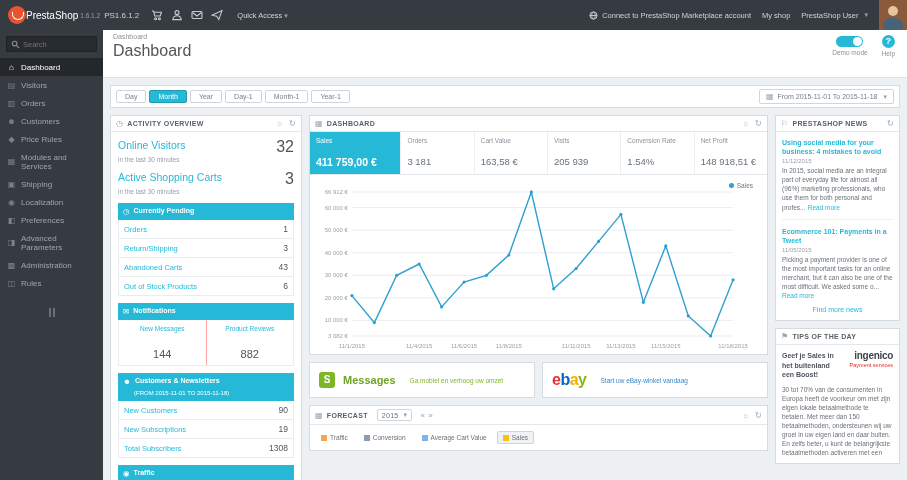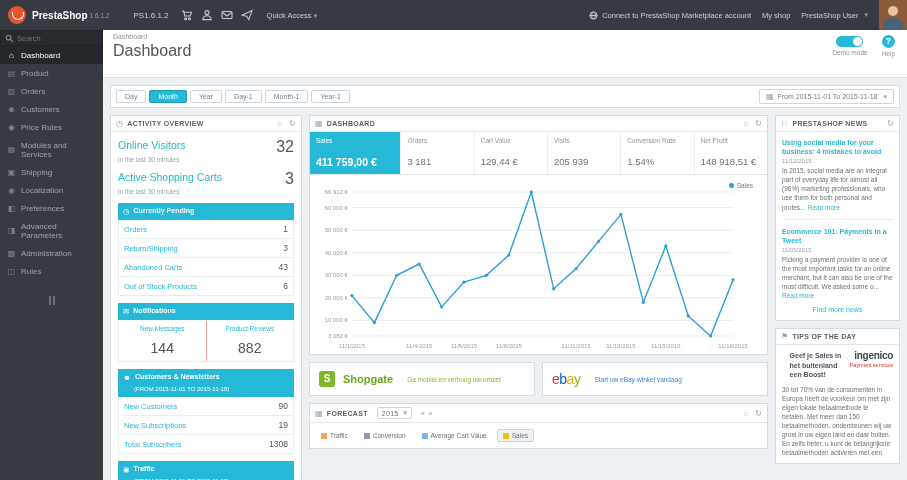--- a/index.html
+++ b/index.html
@@ -3,38 +3,38 @@
 <meta charset="utf-8">
 <style>
 *{margin:0;padding:0;box-sizing:border-box}
 html,body{width:907px;height:480px;overflow:hidden}
 body{font-family:"Liberation Sans","DejaVu Sans",sans-serif;background:#eef1f4;color:#555;font-size:8px}
 a{text-decoration:none;cursor:pointer}
 
 .topbar{height:30px;background:#363a41;display:flex;align-items:center;color:#fff;padding-left:8px;position:relative}
 .logo{width:18px;height:18px;border-radius:50%;background:#e8542f;position:relative;flex:none}
 .logo::after{content:"";position:absolute;left:4px;top:6px;width:10px;height:7px;border:1.5px solid #fff;border-top:none;border-radius:0 0 9px 9px}
-.brand{font-size:10px;font-weight:bold;margin-left:6px}
+.brand{font-size:10px;font-weight:normal;}
 .brand-ver{font-size:6.5px;color:#9aa0a6;margin-left:2px}
-.shopname{font-size:8px;color:#d0d3d7;margin-left:24px}
+.shopname{font-size:8px;color:#d0d3d7;margin-left:4px}
 .tb-icons{display:flex;gap:8px;margin-left:12px;align-items:center}
 .tb-ico{width:12px;height:12px;display:inline-flex;align-items:center;justify-content:center;cursor:pointer}
 .tb-ico svg{stroke:#c8ccd1;fill:none;stroke-width:1.1}
 .quick{font-size:7.5px;color:#d0d3d7;margin-left:14px;cursor:pointer}
 .tb-right{margin-left:auto;display:flex;align-items:center;gap:11px;height:30px}
 .tb-link{font-size:7.5px;color:#cfd3d8;display:flex;align-items:center;gap:4px;cursor:pointer}
 .caret{font-size:7px;color:#9aa0a6;margin-left:2px}
 .avatar{width:28px;height:30px;background:#8a5a3b;position:relative;overflow:hidden;flex:none;cursor:pointer}
 .avatar::before{content:"";position:absolute;left:9px;top:6px;width:10px;height:10px;border-radius:50%;background:#e8c49a}
 .avatar::after{content:"";position:absolute;left:4px;top:18px;width:20px;height:14px;border-radius:8px 8px 0 0;background:#46637a}
 
 .app{display:flex;height:450px}
 
 .sidebar{width:103px;flex:none;background:#363a41;display:flex;flex-direction:column}
-.search-box{height:16px;background:#272a2f;border:1px solid #1f2226;display:flex;align-items:center;gap:3px;padding:0 4px}
+.search-box{margin:6px;height:16px;background:#272a2f;border:1px solid #1f2226;display:flex;align-items:center;gap:3px;padding:0 4px}
 .search-box svg{stroke:#8b9197;fill:none;stroke-width:1.2;flex:none}
 .search-box input{background:transparent;border:none;outline:none;color:#aeb4ba;font-size:7.5px;width:70px;font-family:inherit}
 .nav-item{display:flex;align-items:center;gap:5px;padding:4.5px 7px;color:#9fa6ad;font-size:8px;cursor:pointer}
 .nav-item .ico{width:9px;font-size:8px;color:#7b828a;text-align:center;flex:none}
 .nav-item.active{background:#24272c;color:#fff}
 .nav-item.active .ico{color:#fff}
 .collapse-btn{margin:16px auto 0;display:flex;gap:2px;cursor:pointer}
 .collapse-btn i{width:2px;height:9px;background:#6a7077;display:block}
 
 .main{flex:1;min-width:0;display:flex;flex-direction:column;background:#eef1f4}
@@ -72,42 +72,42 @@
 .sec-bar{background:#25b9d7;color:#fff;font-size:7px;font-weight:bold;padding:4px 5px;display:flex;gap:4px;align-items:center;margin-top:7px;flex-wrap:wrap;line-height:1.2}
 .sec-bar .bar-ico{font-weight:normal;font-size:7.5px}
 .sec-bar .sub{font-weight:normal;font-size:6px;width:100%;padding-left:11px}
 .li-row{display:flex;justify-content:space-between;align-items:center;padding:4px 5px;border:1px solid #e8edf0;border-top:none;font-size:7.5px}
 .li-row a{color:#25b9d7}
 .li-val{color:#4e555c;font-size:8.5px}
 .notif-grid{display:flex;border:1px solid #e8edf0;border-top:none}
 .notif-cell{flex:1;text-align:center;padding:5px 2px;cursor:pointer}
 .notif-cell+.notif-cell{border-left:1px solid #fca5a5}
 .notif-label{color:#25b9d7;font-size:6.5px}
-.notif-value{color:#4e555c;font-size:14px;margin-top:8px}
+.notif-value{color:#4e555c;font-size:11px;margin-top:16px}
 
 .col-mid{flex:1;min-width:0}
 .kpi-row{display:flex;border-bottom:1px solid #e3e8ec}
 .kpi{flex:1;min-width:0;padding:5px 6px 6px;border-right:1px solid #eceff2;cursor:pointer}
 .kpi:last-child{border-right:none}
 .kpi-label{font-size:6.5px;color:#8d949b;white-space:nowrap}
 .kpi-value{font-size:9.5px;color:#6a7178;margin-top:12px;white-space:nowrap}
 .kpi.active{background:#25b9d7;flex:1.3}
 .kpi.active .kpi-label,.kpi.active .kpi-value{color:#fff}
 .kpi.active .kpi-value{font-weight:bold;font-size:10.5px}
 .chart-wrap{padding:5px 6px 2px;position:relative}
 .chart-legend{position:absolute;right:14px;top:7px;font-size:6.5px;color:#777;display:flex;align-items:center;gap:3px}
 .legend-dot{width:5px;height:5px;border-radius:50%}
 #chart-container svg{display:block;width:100%;height:172px}
 
 .ads-row{display:flex;gap:7px;margin-top:7px}
 .ad{flex:1;background:#fff;border:1px solid #d5dbe0;display:flex;align-items:center;gap:8px;padding:8px 9px}
 .sg-ico{width:16px;height:16px;border-radius:3px;background:#7db726;color:#fff;font-weight:bold;font-size:10px;text-align:center;line-height:16px;flex:none}
 .sg-word{color:#6da51e;font-weight:bold;font-size:11px}
 .sg-link{color:#7fb32c;font-size:6.5px;margin-left:6px}
-.ebay-word{font-weight:normal;font-size:14px;letter-spacing:-.5px}
+.ebay-word{font-weight:bold;font-size:16px;letter-spacing:-.5px}
 .eb-link{color:#3a87c8;font-size:6.5px;margin-left:6px}
 
 .forecast{margin-top:7px}
 .year-select{border:1px solid #cfd5da;border-radius:2px;padding:1px 4px;font-size:7px;color:#6a7178;display:flex;gap:3px;align-items:center;margin-left:5px;font-weight:normal;cursor:pointer}
 .fc-arrows{display:flex;gap:3px;margin-left:4px;color:#9aa1a8;font-size:8px;font-weight:normal}
 .fc-arrows span{cursor:pointer}
 .fc-body{padding:6px 5px}
 .fc-legend{display:flex;gap:4px;align-items:center}
 .fc-item{display:flex;gap:3px;align-items:center;font-size:6.5px;color:#6a7178;border:1px solid transparent;padding:2px 5px;cursor:pointer}
 .fc-item .sq{width:6px;height:6px;flex:none}
@@ -116,21 +116,21 @@
 .col-right{width:125px;flex:none}
 .news-body{padding:6px}
 .news-title{color:#25b9d7;font-weight:bold;font-size:7px;line-height:1.3;display:block}
 .news-date{color:#9aa1a8;font-size:6px;margin:2px 0}
 .news-x{color:#6a7178;font-size:6.5px;line-height:1.4}
 .read-more{color:#25b9d7;font-size:6.5px}
 .news-item+.news-item{margin-top:7px;padding-top:7px;border-top:1px solid #eceff2}
 .find-more{display:block;text-align:center;color:#25b9d7;font-size:7px;padding:6px 0 1px}
 .tips{margin-top:7px}
 .tips-body{padding:6px}
-.tips-top{display:flex;justify-content:flex-end;gap:4px}
+.tips-top{display:flex;justify-content:space-between;gap:4px}
 .tips-heading{font-weight:bold;color:#4e555c;font-size:7px;line-height:1.35;width:56px}
 .ingenico{text-align:right;cursor:pointer}
 .ingenico-name{font-weight:bold;color:#41464d;font-size:10px;letter-spacing:-.3px;line-height:1}
 .ingenico-tag{color:#e02b20;font-size:5.5px;margin-top:1px}
 .tips-text{color:#6a7178;font-size:6.5px;line-height:1.4;margin-top:5px}
 
 .grid{stroke:#e9edf0;stroke-width:1}
 .cline{fill:none;stroke-width:1.4}
 .ytick{font-size:6px;fill:#9aa1a8;text-anchor:end}
 .xtick{font-size:6px;fill:#9aa1a8;text-anchor:middle}
@@ -200,21 +200,21 @@
         </svg>
       <input placeholder="Search" style="">
     </div>
     <nav>
       <div class="nav-item active">
           <span class="ico">⌂</span>
           <span>Dashboard</span>
         </div>
       <div class="nav-item">
           <span class="ico">▤</span>
-          <span>Product</span>
+          <span>Visitors</span>
         </div>
       <div class="nav-item">
           <span class="ico">▥</span>
           <span>Orders</span>
         </div>
       <div class="nav-item">
           <span class="ico">☻</span>
           <span>Customers</span>
         </div>
       <div class="nav-item">
@@ -392,21 +392,21 @@
               <div class="kpi active">
                   <div class="kpi-label">Sales</div>
                   <div class="kpi-value">411 759,00 €</div>
                 </div>
               <div class="kpi">
                   <div class="kpi-label">Orders</div>
                   <div class="kpi-value">3 181</div>
                 </div>
               <div class="kpi">
                   <div class="kpi-label">Cart Value</div>
-                  <div class="kpi-value">129,44 €</div>
+                  <div class="kpi-value">163,58 €</div>
                 </div>
               <div class="kpi">
                   <div class="kpi-label">Visits</div>
                   <div class="kpi-value">205 939</div>
                 </div>
               <div class="kpi">
                   <div class="kpi-label">Conversion Rate</div>
                   <div class="kpi-value">1.54%</div>
                 </div>
               <div class="kpi">
@@ -465,21 +465,21 @@
                     <circle cx="395.5" cy="156.0" r="1.6" fill="#2e9fd0"></circle>
                     <circle cx="418.0" cy="99.8" r="1.6" fill="#2e9fd0"></circle>
                   </svg>
                 </div>
             </div>
           </div>
 
           <div class="ads-row">
             <div class="ad">
               <span class="sg-ico">S</span>
-              <span class="sg-word">Shopgate</span>
+              <span class="sg-word">Messages</span>
               <a class="sg-link">Ga mobiel en verhoog uw omzet</a>
             </div>
             <div class="ad">
               <span class="ebay-word"><span style="color: rgb(229, 50, 56);">e</span><span style="color: rgb(0, 100, 210);">b</span><span style="color: rgb(245, 175, 2);">a</span><span style="color: rgb(134, 184, 23);">y</span></span>
               <a class="eb-link">Start uw eBay-winkel vandaag</a>
             </div>
           </div>
 
           <div class="panel forecast">
             <div class="panel-h">

